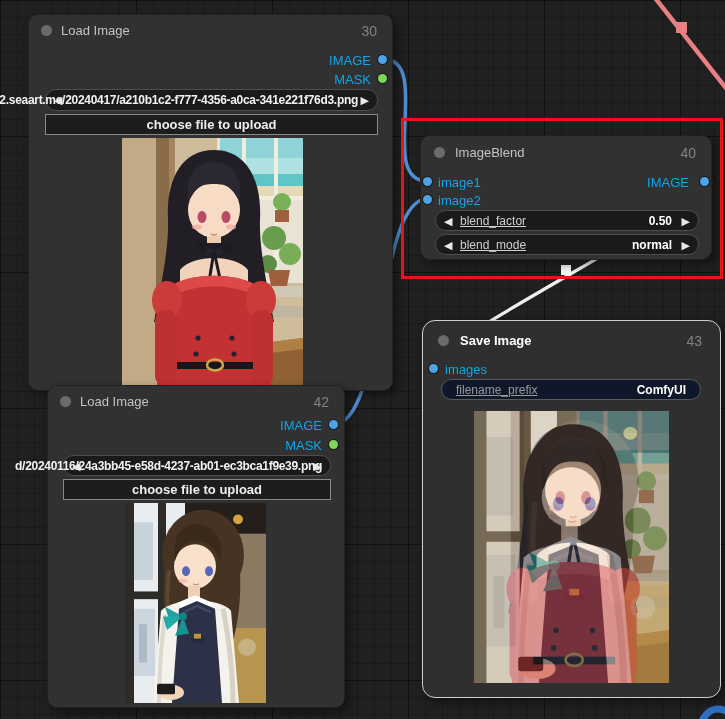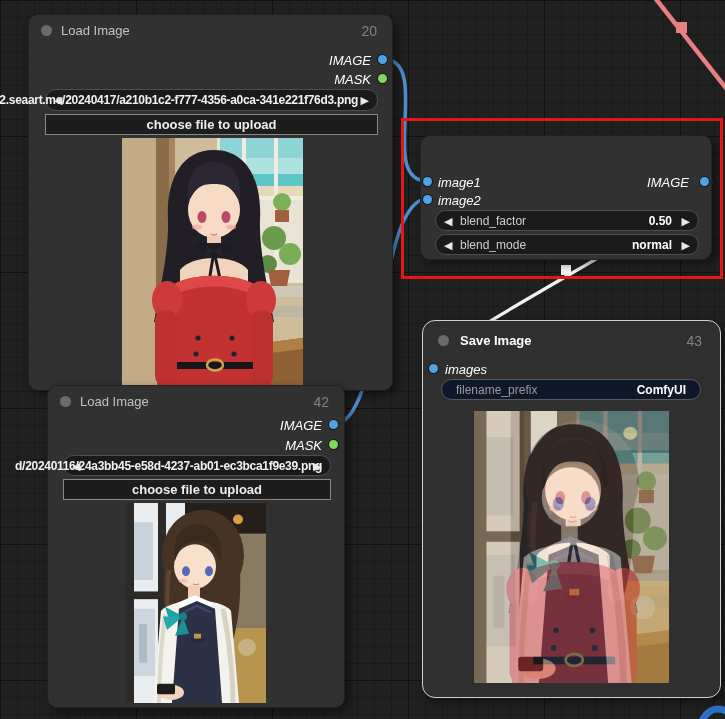--- a/index.html
+++ b/index.html
@@ -17,31 +17,31 @@
   }
   .links { position:absolute; left:0; top:0; width:725px; height:719px; z-index:1; pointer-events:none; }
   .node {
     position:absolute; background:#313131; border-radius:10px;
     border:1px solid #222; box-shadow:4px 4px 10px rgba(0,0,0,0.45);
   }
   .node-header { position:absolute; left:0; top:0; right:0; height:32px; }
   .collapse-dot { position:absolute; left:12px; top:10px; width:11px; height:11px; border-radius:50%; background:#6b6b6b; }
   .node-title { position:absolute; left:32px; top:8px; font-size:13px; color:#c2c2c2; white-space:nowrap; }
   .node-id { position:absolute; right:15px; top:8px; font-size:14px; color:#828282; }
-  .slot-label { position:absolute; font-size:13px; color:#ffffff; white-space:nowrap;font-style:italic; }
+  .slot-label { position:absolute; font-size:13px; color:#0ea5e9; white-space:nowrap; }
   .out-label { text-align:right; }
   .port { position:absolute; width:9px; height:9px; border-radius:50%; box-shadow:0 0 0 1px rgba(0,0,0,0.5); }
   .widget {
     position:absolute; background:#1a1a1a; border:1px solid #4e4e4e; border-radius:11px;
     font-size:12px; color:#cfcfcf; overflow:visible;
   }
   .widget .w-arrow { position:absolute; top:3px; font-size:11px; color:#e8e8e8; z-index:3; line-height:14px;}
   .widget .w-arrow.left { left:8px; }
   .widget .w-arrow.right { right:8px; }
-  .widget .w-label { position:absolute; left:24px; top:3px; white-space:nowrap; }
+  .widget .w-label { position:absolute; left:24px; top:3px; white-space:nowrap;text-decoration:underline; }
   .widget .w-value { position:absolute; right:26px; top:3px; font-weight:bold; color:#fff; white-space:nowrap;padding-left:32px; }
   .file-text { position:absolute; right:19px; top:3px; font-weight:bold; font-size:12px; letter-spacing:-0.3px; color:#f2f2f2; white-space:nowrap; z-index:2; }
   .upload-btn {
     position:absolute; background:#1d1d1d; border:1px solid #888; color:#ededed;
     font-weight:bold; font-size:13px; text-align:center; font-family:"Liberation Sans",sans-serif;
     display:flex; align-items:center; justify-content:center; cursor:pointer;
   }
   .preview { position:absolute; overflow:hidden; background:#111; }
   .preview svg { position:absolute; left:0; top:0; width:100%; height:100%; }
   .highlight-rect { position:absolute; border:3px solid #e51616; z-index:6; pointer-events:none; }
@@ -159,40 +159,45 @@
   <rect x="561" y="265" width="10" height="10" fill="#f4f4f4"></rect>
   <path d="M652,-6 L729,92" stroke="#e87f82" stroke-width="4.5" fill="none"></path>
   <rect x="676" y="22" width="11" height="11" fill="#e87f82"></rect>
   <path d="M702,721 C708,709 717,706 728,712" stroke="#2e6fc2" stroke-width="7" fill="none"></path>
 </svg>
 
 <div class="node" style="left:28px; top:14px; width:365px; height:377px; z-index:2;">
   <div class="node-header">
     <span class="collapse-dot"></span>
     <span class="node-title">Load Image</span>
-    <span class="node-id">20</span>
+    <span class="node-id">30</span>
   </div>
   <span class="slot-label out-label" style="right:21px; top:38px;">IMAGE</span>
   <span class="port" style="right:5px; top:40px; background:#4da3e8;"></span>
   <span class="slot-label out-label" style="right:21px; top:57px;">MASK</span>
   <span class="port" style="right:5px; top:59px; background:#7fd75a;"></span>
   <div class="widget" style="left:16px; top:74px; width:333px; height:22px;">
     <span class="file-text">2.seaart.me/20240417/a210b1c2-f777-4356-a0ca-341e221f76d3.png</span>
     <span class="w-arrow left">◀</span>
     <span class="w-arrow right">▶</span>
   </div>
   <div class="upload-btn" style="left:16px; top:99px; width:333px; height:21px;">choose file to upload</div>
   <div class="preview" style="left:93px; top:123px; width:181px; height:248px;">
     <svg viewBox="0 0 181 248" preserveAspectRatio="none">
         <use href="#imgA"></use>
       </svg>
   </div>
 </div>
 
 <div class="node" style="left:420px; top:135px; width:292px; height:125px; z-index:2;">
+  <div class="node-header">
+    <span class="collapse-dot" style="left:13px; top:11px;"></span>
+    <span class="node-title" style="left:34px; top:9px;">ImageBlend</span>
+    <span class="node-id" style="top:9px;">40</span>
+  </div>
   <span class="port" style="left:2px; top:41px; background:#4da3e8;"></span>
   <span class="slot-label" style="left:17px; top:39px;">image1</span>
   <span class="port" style="left:2px; top:59px; background:#4da3e8;"></span>
   <span class="slot-label" style="left:17px; top:57px;">image2</span>
   <span class="slot-label out-label" style="right:22px; top:39px;">IMAGE</span>
   <span class="port" style="right:2px; top:41px; background:#4da3e8;"></span>
   <div class="widget" style="left:14px; top:74px; width:264px; height:21px;">
     <span class="w-arrow left">◀</span>
     <span class="w-label">blend_factor</span>
     <span class="w-value">0.50</span>

